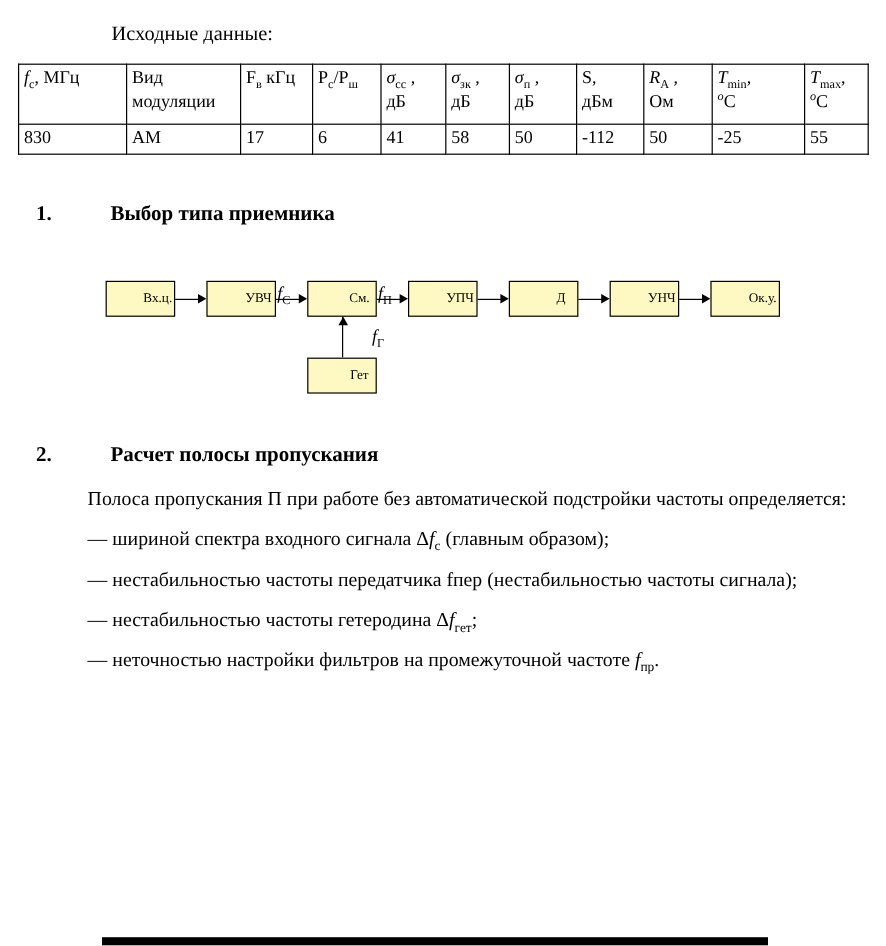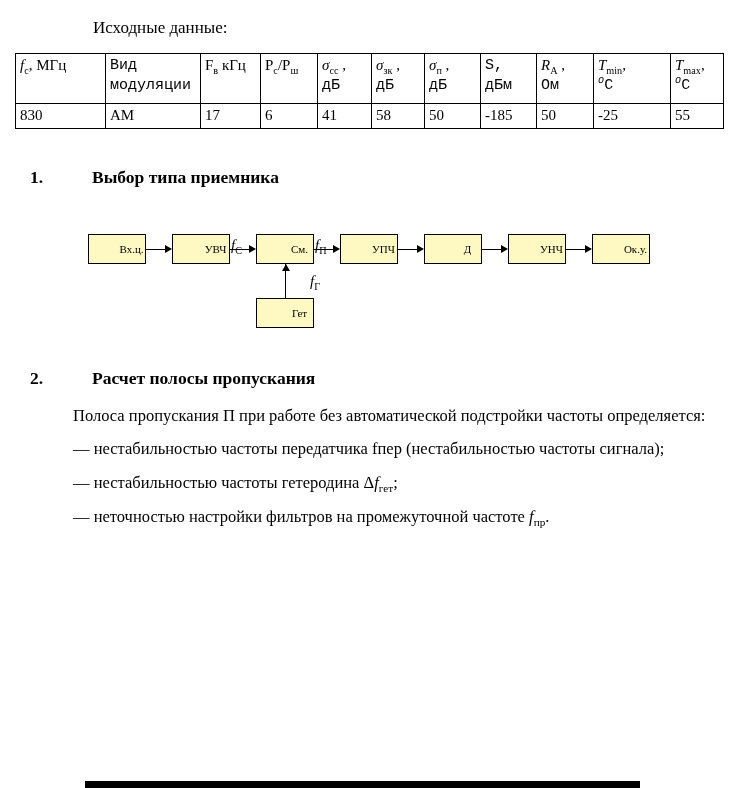--- a/index.html
+++ b/index.html
@@ -15,21 +15,21 @@
   table.data { border-collapse:collapse; table-layout:fixed; width:708px; font-size:15px; }
   table.data th, table.data td {
     border:1px solid #000; text-align:left; vertical-align:top;
     padding:2px 3px 2px 4px; font-weight:normal; line-height:1.3;
   }
   table.data th { height:50px; }
   table.data td { height:22px; }
   .mi { font-style:italic; }
   sub { font-size:0.68em; line-height:0; }
   sup { font-size:0.68em; line-height:0; font-style:italic; }
-  .l { display:block;font-family:Liberation Mono, monospace; }
+  .l { display:block; }
 
   .section-heading { display:flex; font-size:17.5px; font-weight:bold; margin:38px 15px 0 15px; }
   .section-heading .num { width:62px; flex:none; }
 
   p.para {
     font-size:16.5px; line-height:1.68; text-align:justify;
     text-indent:43px; margin:13px 15px 0 15px;
   }
   p.bullet { margin-top:6px; }
 
@@ -114,21 +114,21 @@
       <th><span class="mi">T</span><sub>max</sub><span>, </span><span class="l"><sup>о</sup><span>С</span></span></th>
     </tr>
     <tr>
       <td>830</td>
       <td>АМ</td>
       <td>17</td>
       <td>6</td>
       <td>41</td>
       <td>58</td>
       <td>50</td>
-      <td>-185</td>
+      <td>-112</td>
       <td>50</td>
       <td>-25</td>
       <td>55</td>
     </tr>
   </tbody>
     </table>
 
   <div class="section-heading">
     <span class="num">1.</span>
     <span>Выбор типа приемника</span>
@@ -163,19 +163,20 @@
   </div>
 
 
   <div class="section-heading">
     <span class="num">2.</span>
     <span>Расчет полосы пропускания</span>
   </div>
 
   <p class="para">Полоса пропускания П при работе без автоматической подстройки частоты определяется:</p>
 
+  <p class="para bullet"><span>— шириной спектра входного сигнала Δ</span><span class="mi">f</span><sub>с</sub><span> (главным образом);</span></p>
   <p class="para bullet"><span>— нестабильностью частоты передатчика fпер (нестабильностью частоты сигнала);</span><span class="mi"></span><sub></sub><span></span></p>
   <p class="para bullet"><span>— нестабильностью частоты гетеродина Δ</span><span class="mi">f</span><sub>гет</sub><span>;</span></p>
   <p class="para bullet"><span>— неточностью настройки фильтров на промежуточной частоте </span><span class="mi">f</span><sub>пр</sub><span>.</span></p>
 
 </div>
 
 <div class="bottom-bar"></div>
 
 </body></html>

